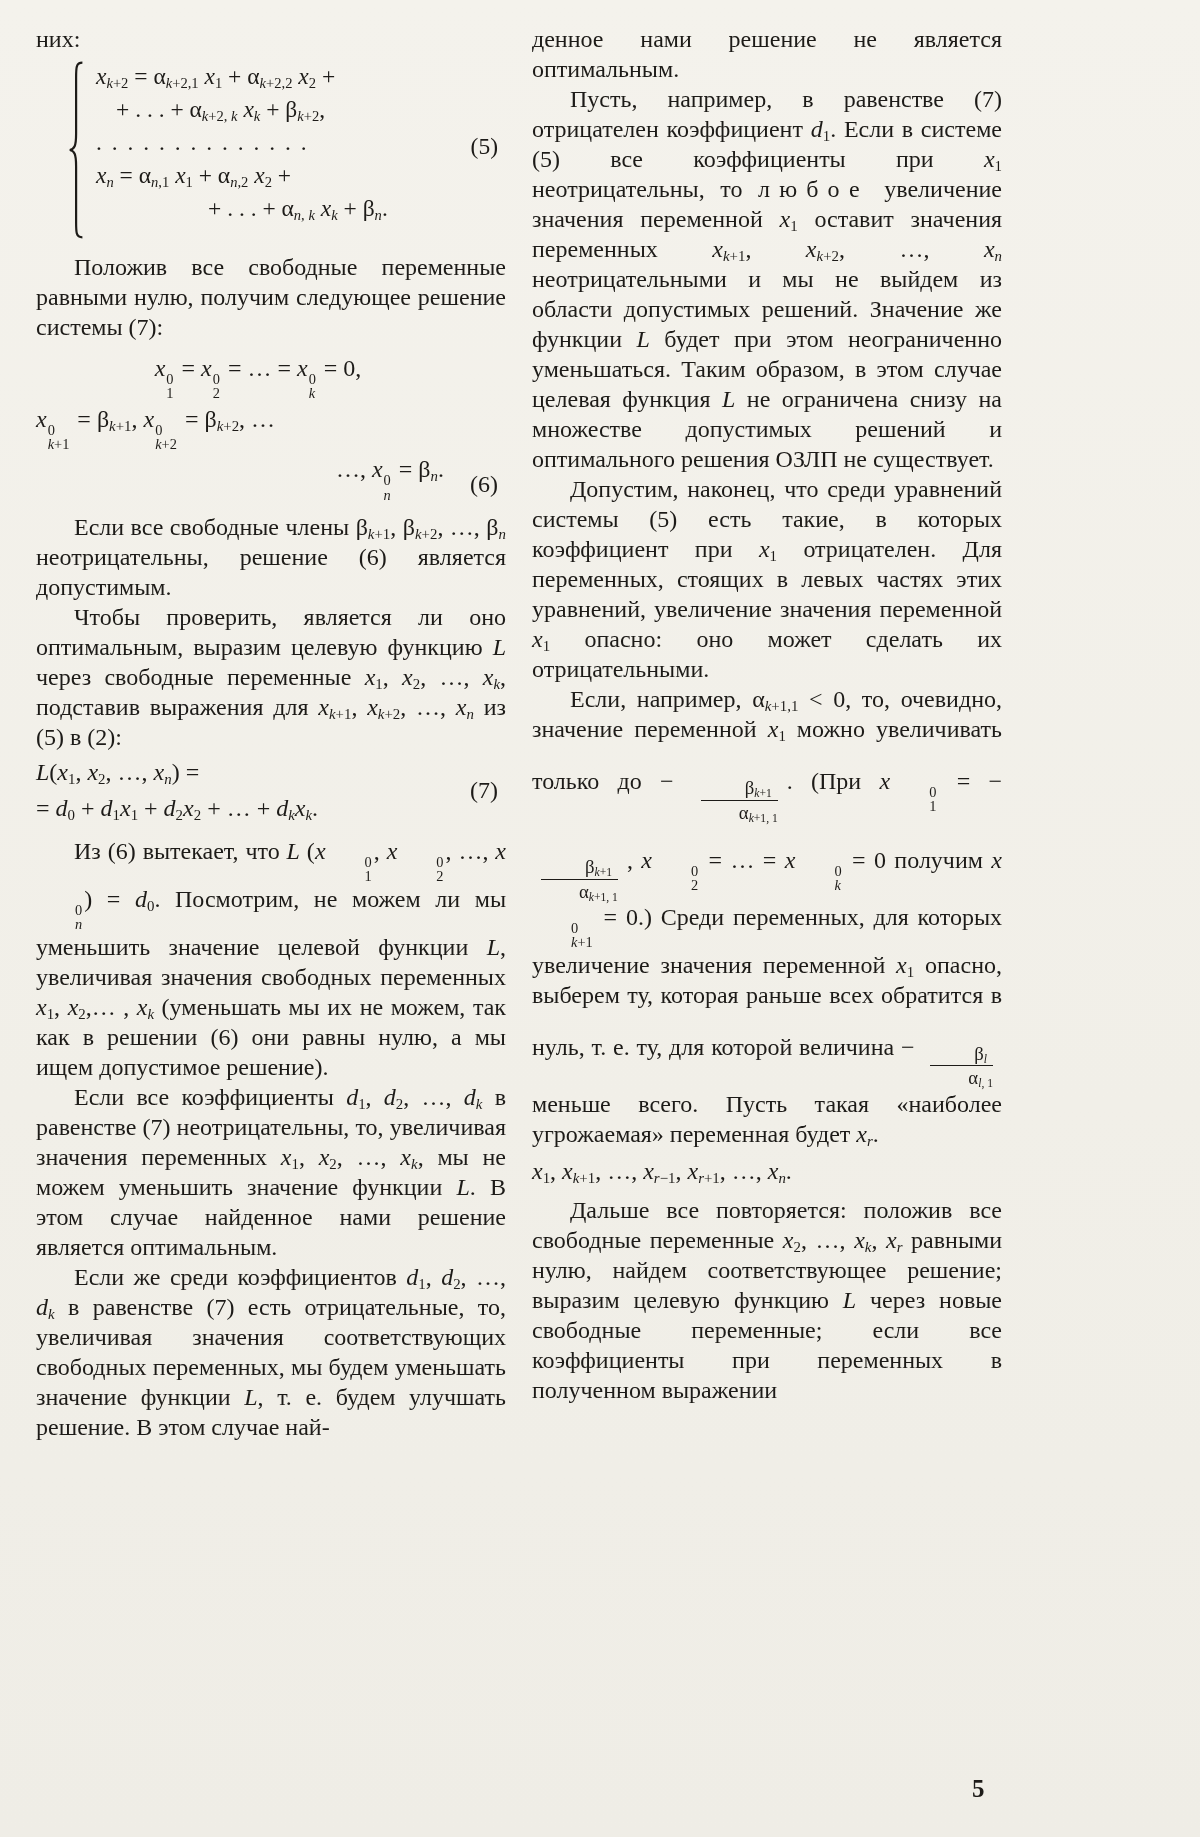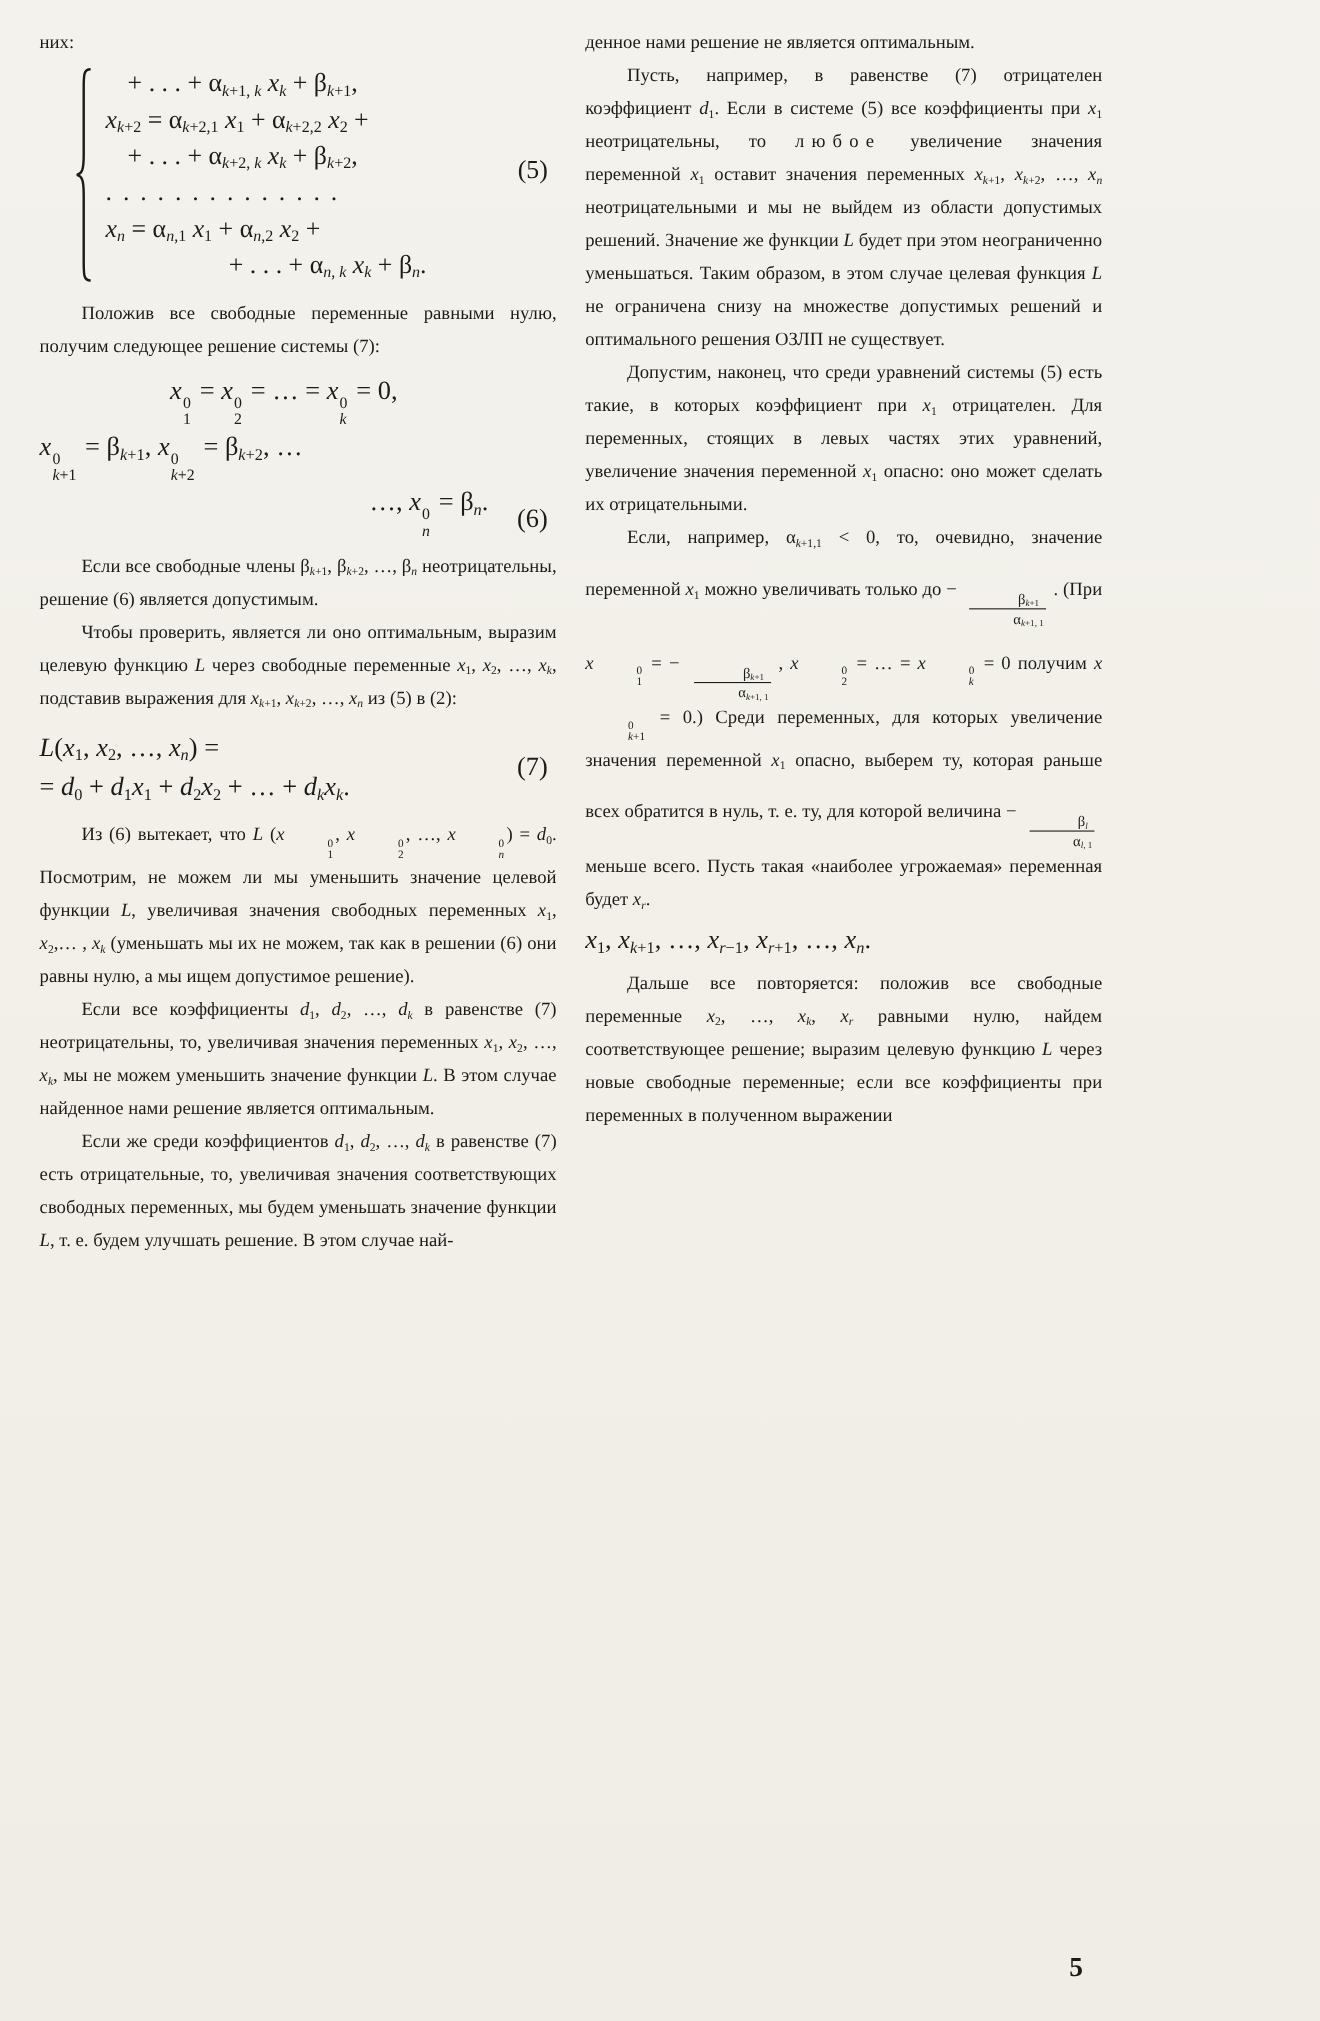--- a/index.html
+++ b/index.html
@@ -13,21 +13,21 @@
   .page {
     position:relative;
     width:1200px; height:1837px;
     background:linear-gradient(180deg,#f4f2ec 0%,#f1efe8 60%,#efede6 100%);
     padding:24px 0 0 36px;
   }
   .columns { display:flex; gap:26px; }
   .col { width:470px; }
 
   .body-text {
-    font-size:17px; line-height:30px;
+    font-size:24px; line-height:30px;
     text-align:justify; text-indent:38px;
   }
   .no-indent { text-indent:0; }
 
   sub { font-size:0.62em; vertical-align:-0.28em; line-height:0; }
 
   
   .ss {
     display:inline-flex; flex-direction:column; align-items:flex-start;
     font-size:0.6em; line-height:1; vertical-align:-0.55em;
@@ -59,21 +59,21 @@
   .indent-b { padding-left:112px; }
   .dots { letter-spacing:2px; }
   .eq-number { position:absolute; right:8px; top:48%; transform:translateY(-50%); font-style:normal; }
 
   
   .eq-block { position:relative; font-size:24px; margin:8px 0 10px; }
   .eq-block .eq-line { line-height:36px; white-space:nowrap; }
   .eq6 .l1 { text-align:center; padding-right:26px; }
   .eq6 .l3 { text-align:right; padding-right:62px;font-family:Liberation Serif, serif; }
   .eq6 .eq-number { top:auto; bottom:4px; transform:none; }
-  .eq7 { margin:12px 0 10px; }
+  .eq7 { margin:2px 0 10px; }
   .eq7 .eq-number { top:50%; }
 
   .eq-inline-center {
     font-size:24px; line-height:36px; text-align:left;
     margin:4px 0 6px; white-space:nowrap;
   }
 
   .page-number {
     position:absolute; left:972px; top:1775px;
     font-size:25px; font-weight:700;
@@ -88,21 +88,20 @@
     <section class="col">
       <p class="body-text no-indent">них:</p>
 
       <figure class="eq-system">
         <div class="brace-wrap">
           <svg viewBox="0 0 20 200" preserveAspectRatio="none" aria-hidden="true">
             <path d="M16 3 C9 3 9 8 9 20 L9 82 C9 96 7 99 2 100 C7 101 9 104 9 118 L9 180 C9 192 9 197 16 197" fill="none" stroke="#1d1b18" stroke-width="2.2" vector-effect="non-scaling-stroke"></path>
           </svg>
         </div>
         <div class="eq-lines">
-          <div class="eq-line indent-a">+ . . . + α<sub><i>k</i>+1, <i>k</i></sub> <i>x</i><sub><i>k</i></sub> + β<sub><i>k</i>+1</sub>,</div>
           <div class="eq-line"><i>x</i><sub><i>k</i>+2</sub> = α<sub><i>k</i>+2,1</sub> <i>x</i><sub>1</sub> + α<sub><i>k</i>+2,2</sub> <i>x</i><sub>2</sub> +</div>
           <div class="eq-line indent-a">+ . . . + α<sub><i>k</i>+2, <i>k</i></sub> <i>x</i><sub><i>k</i></sub> + β<sub><i>k</i>+2</sub>,</div>
           <div class="eq-line dots">. . . . . . . . . . . . . .</div>
           <div class="eq-line"><i>x</i><sub><i>n</i></sub> = α<sub><i>n</i>,1</sub> <i>x</i><sub>1</sub> + α<sub><i>n</i>,2</sub> <i>x</i><sub>2</sub> +</div>
           <div class="eq-line indent-b">+ . . . + α<sub><i>n</i>, <i>k</i></sub> <i>x</i><sub><i>k</i></sub> + β<sub><i>n</i></sub>.</div>
         </div>
         <div class="eq-number">(5)</div>
       </figure>
 
       <p class="body-text">Положив все свободные переменные равными нулю, получим следующее решение системы (7):</p>

